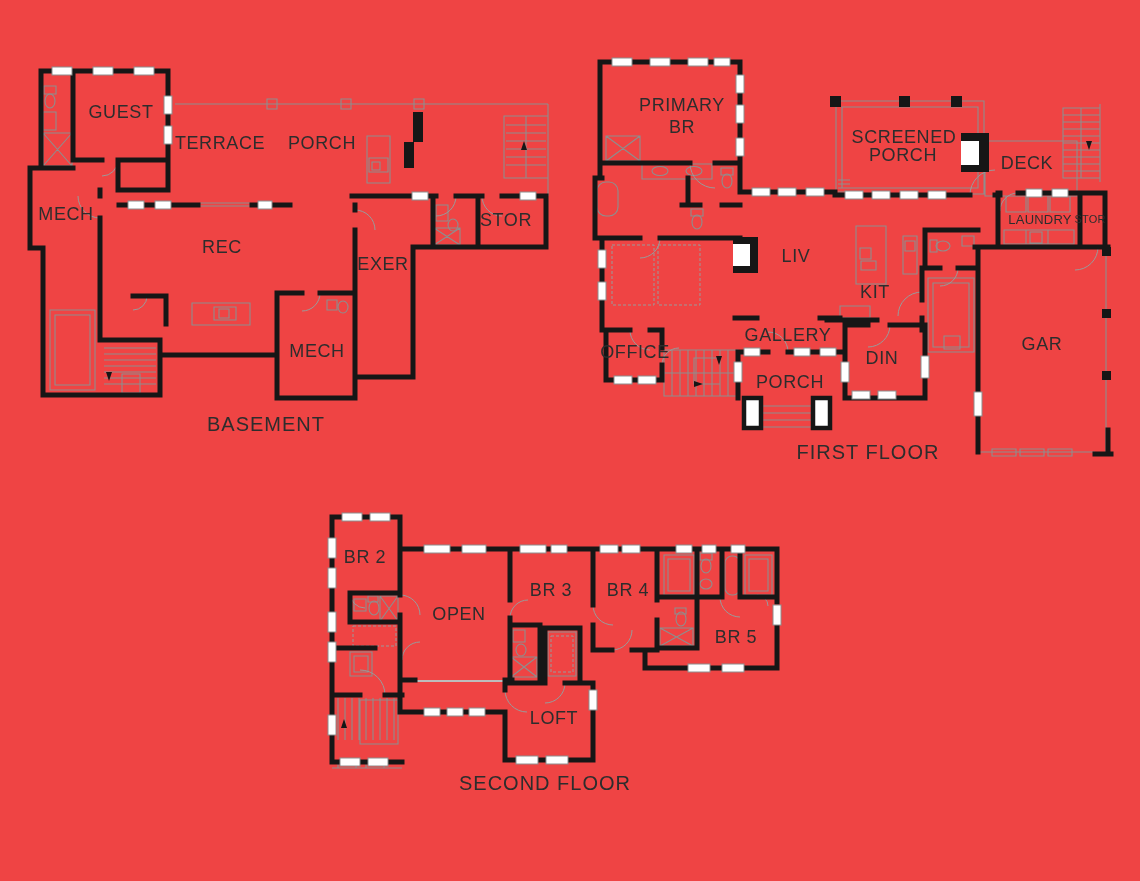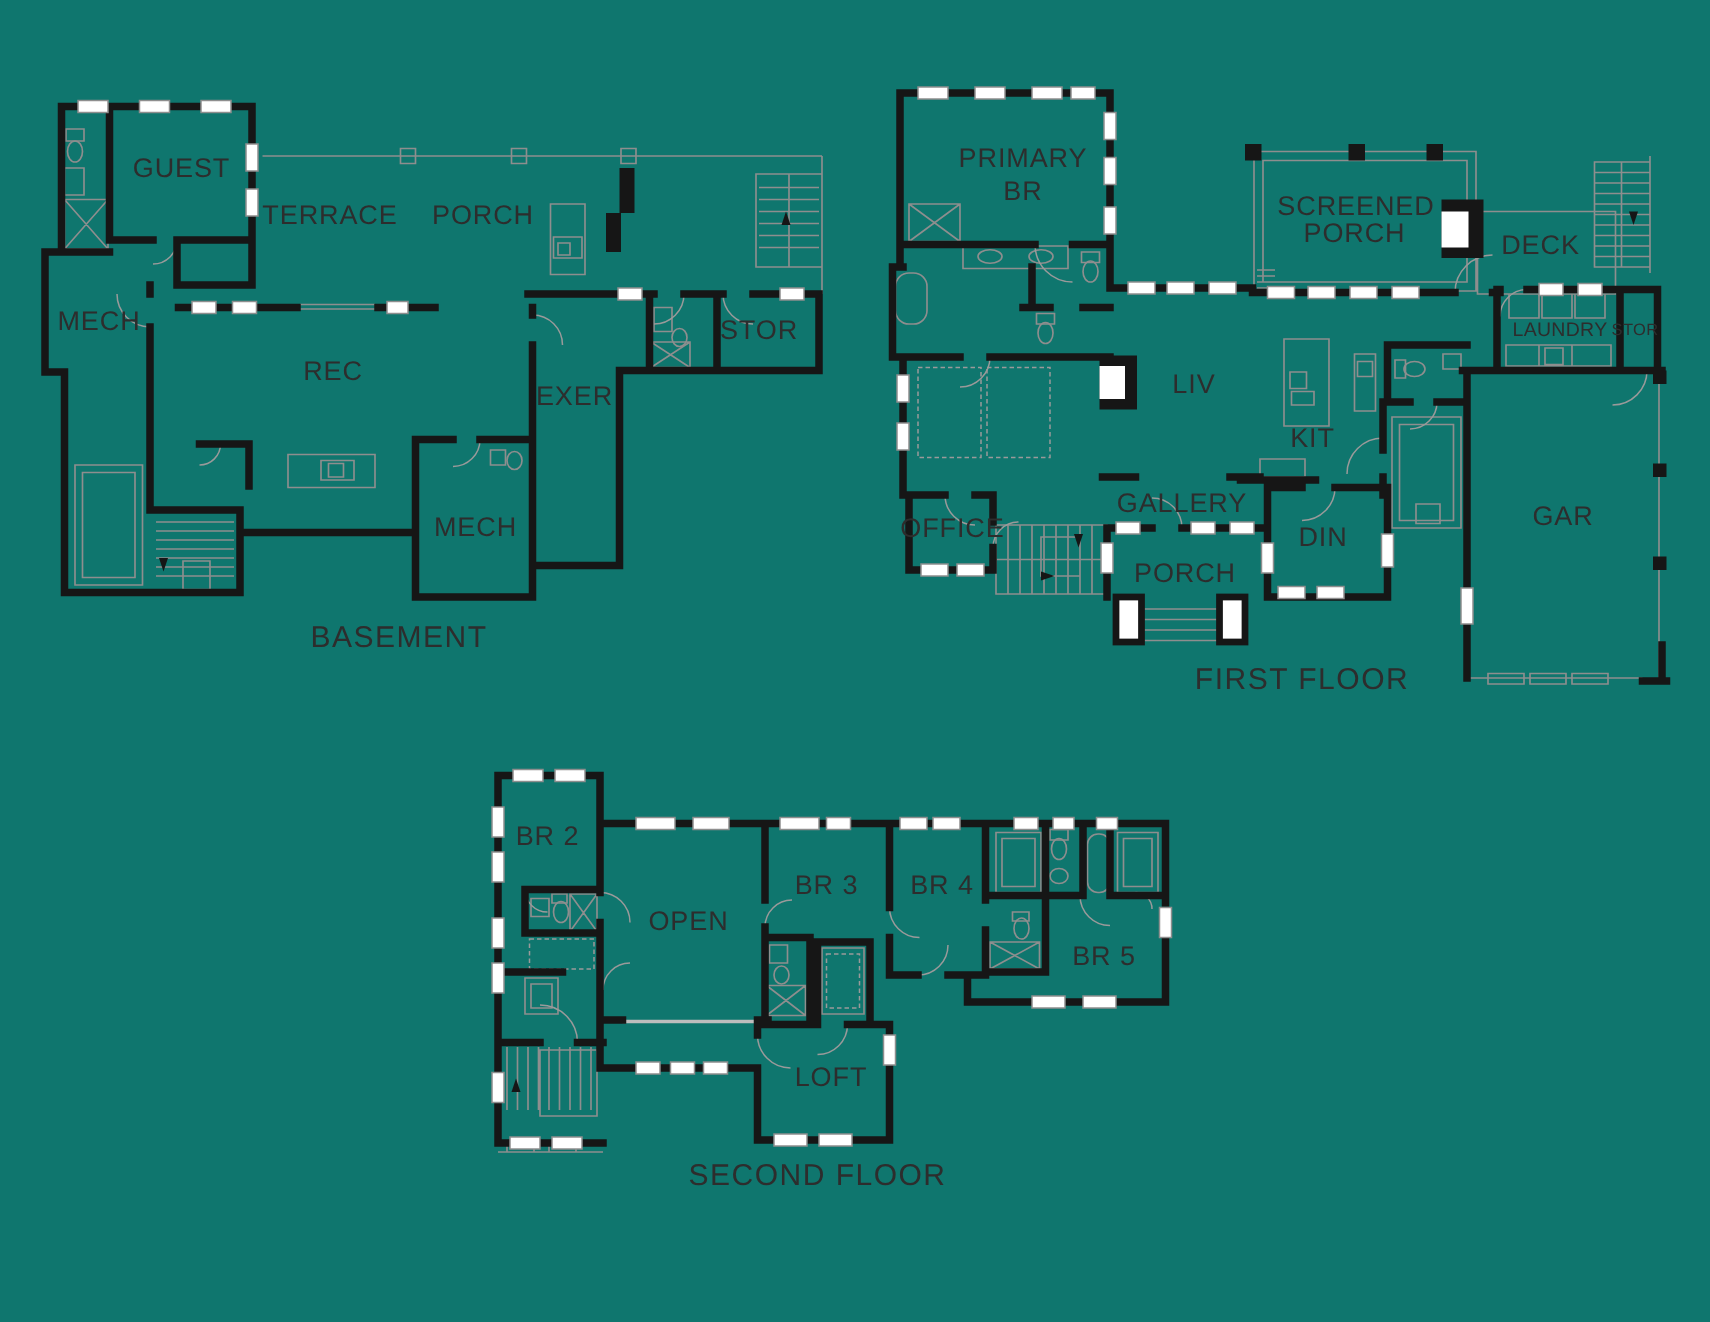--- a/index.html
+++ b/index.html
@@ -1,16 +1,16 @@
 <!DOCTYPE html>
 <html><head>
 <meta charset="utf-8">
 <style>
   html,body{margin:0;padding:0;background:#ffffff;}
-  .canvas{width:1140px;height:881px;position:relative;background:#0f766e;overflow:hidden;}
+  .canvas{width:1140px;height:881px;position:relative;background:#ef4444;overflow:hidden;}
   svg{display:block;}
   .wall{stroke:#161616;stroke-width:5;fill:none;stroke-linecap:square;}
   .thin{stroke:#8e8e8e;stroke-width:1.1;fill:none;}
   .thin2{stroke:#bdbdbd;stroke-width:2.2;fill:none;}
   .arc{stroke:#9a9a9a;stroke-width:1;fill:none;}
   .dash{stroke:#9a9a9a;stroke-width:1;fill:none;stroke-dasharray:3 2;}
   .win{fill:#ffffff;stroke:#8e8e8e;stroke-width:1;}
   .blk{fill:#161616;stroke:none;}
   .wht{fill:#ffffff;stroke:none;}
   .col{fill:#ffffff;stroke:#161616;stroke-width:4.5;}

